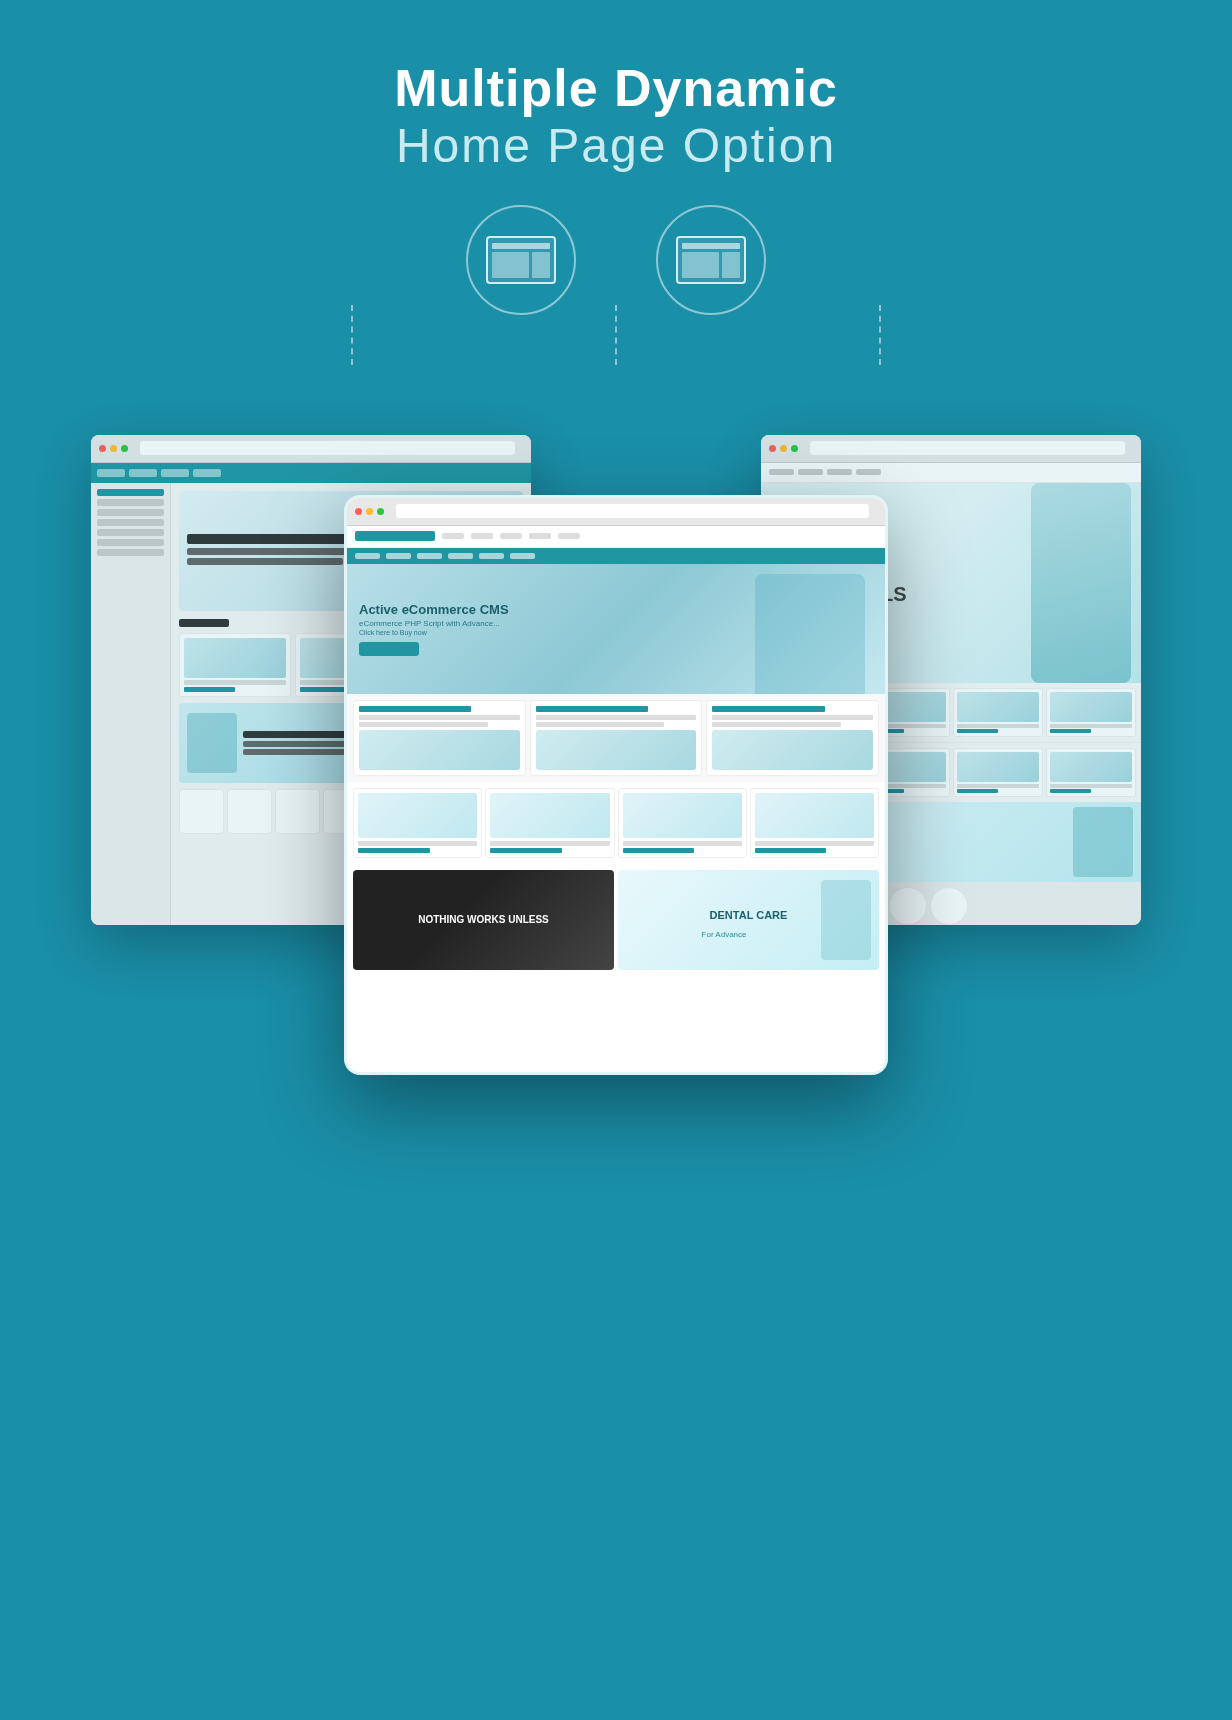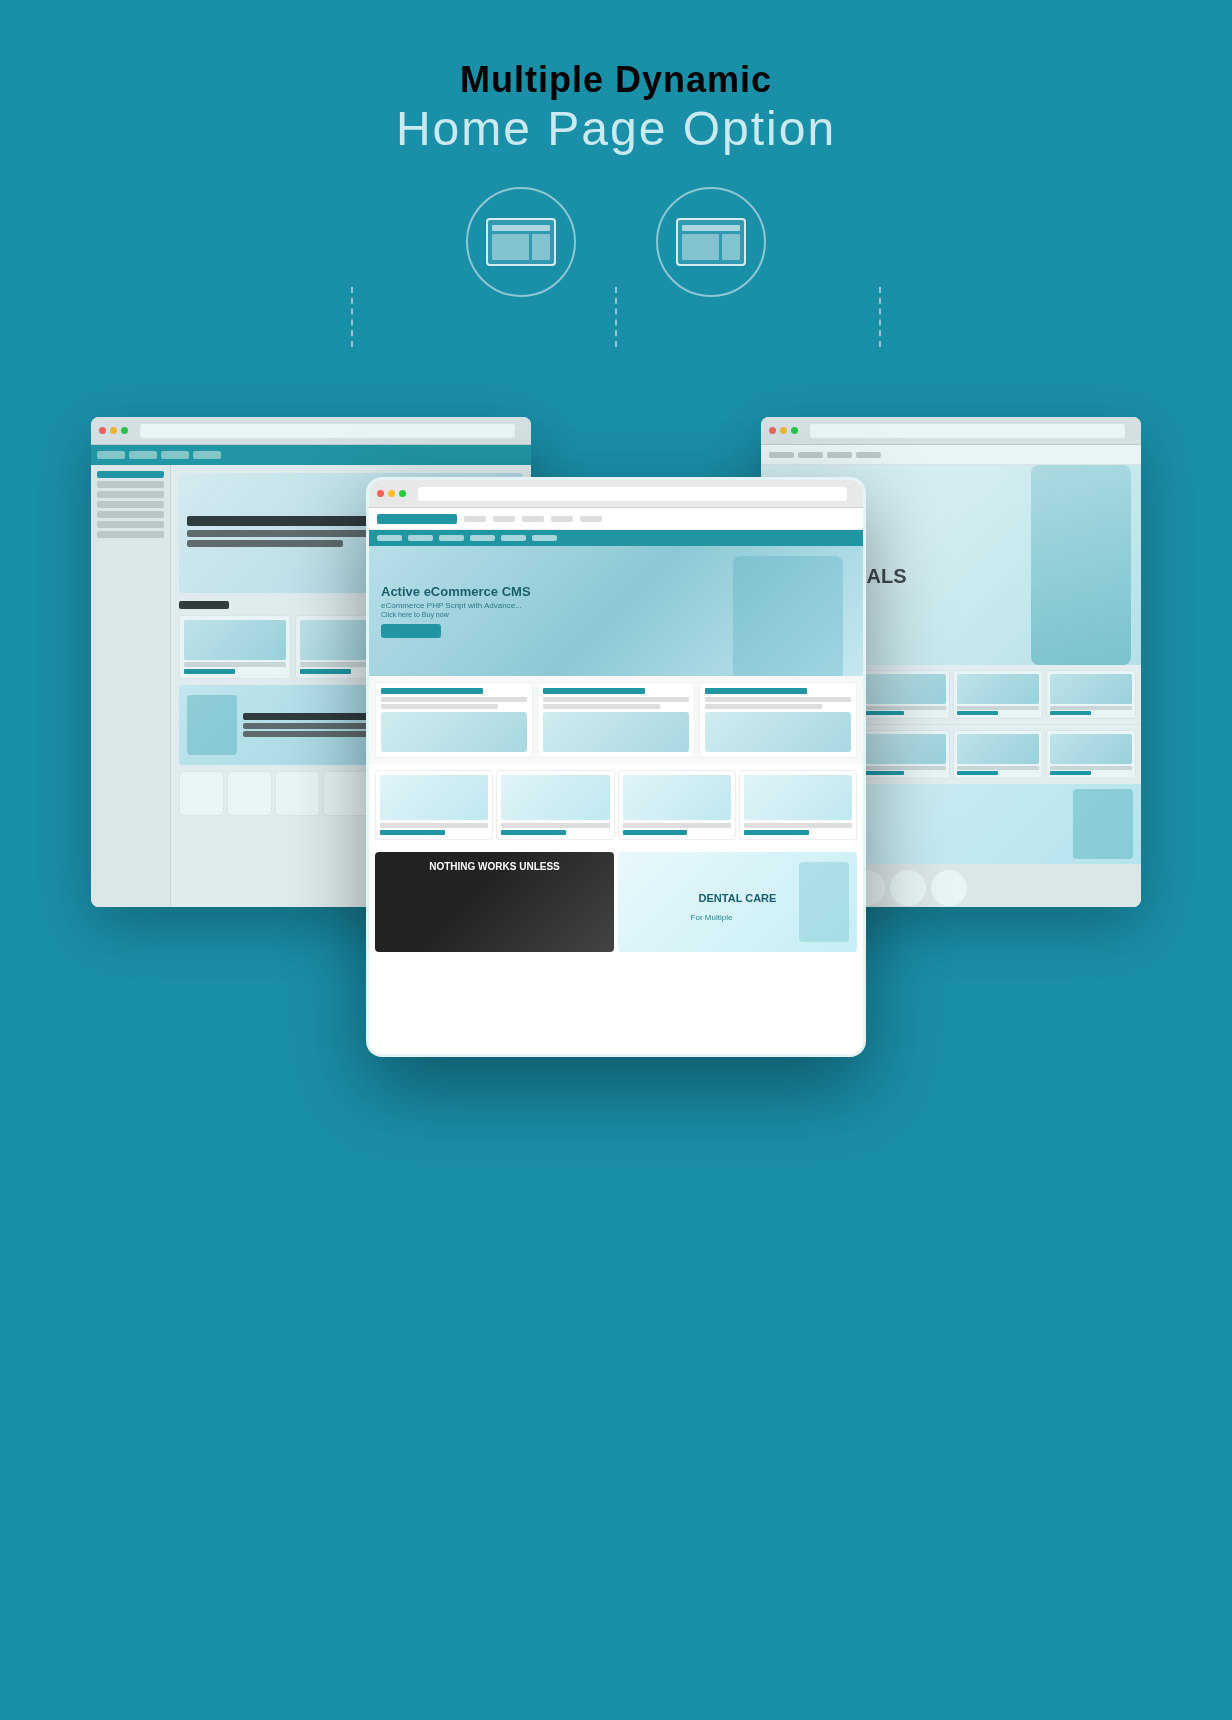--- a/index.html
+++ b/index.html
@@ -24,23 +24,23 @@
       padding: 60px 40px 80px;
     }
 
     
     .title-section {
       text-align: center;
       margin-bottom: 30px;
     }
 
     .title-bold {
-      font-size: 36px;
+      font-size: 52px;
       font-weight: 800;
-      color: #000000;
+      color: #ffffff;
       line-height: 1.1;
       letter-spacing: 1px;
     }
 
     .title-light {
       font-size: 48px;
       font-weight: 300;
       color: #c8eaf0;
       line-height: 1.2;
       letter-spacing: 2px;
@@ -207,21 +207,21 @@
       box-shadow: 0 20px 60px rgba(0,0,0,0.3);
       opacity: 0.9;
     }
 
     
     .screenshot-center {
       position: absolute;
       left: 50%;
       transform: translateX(-50%);
       top: 120px;
-      width: 500px;
+      width: 544px;
       height: 580px;
       background: white;
       border-radius: 16px;
       overflow: hidden;
       box-shadow: 0 30px 80px rgba(0,0,0,0.4);
       z-index: 5;
       border: 3px solid rgba(200,234,240,0.5);
     }
 
     
@@ -603,20 +603,21 @@
     .ss-banner {
       height: 100px;
       border-radius: 4px;
       overflow: hidden;
       position: relative;
     }
 
     .ss-banner.dark {
       background: linear-gradient(135deg, #222 40%, #444);
       display: flex;
+      align-items: center;
       justify-content: center;
     }
 
     .ss-banner.light {
       background: linear-gradient(135deg, #e8f8fb, #c5eef5);
       display: flex;
       align-items: center;
       justify-content: center;
     }
 
@@ -909,21 +910,21 @@
           <div class="ss-center-product-price"></div>
         </div>
       </div>
       <div class="ss-center-banners">
         <div class="ss-banner dark">
           <div class="ss-banner-text">NOTHING WORKS UNLESS</div>
         </div>
         <div class="ss-banner light">
           <div style="padding:8px; z-index:2;">
             <div class="ss-banner-text dark-blue">DENTAL CARE</div>
-            <div style="font-size:8px; color:#2a8a9a; font-weight:400;">For Multiple</div>
+            <div style="font-size:8px; color:#2a8a9a; font-weight:400;">For Advance</div>
           </div>
           <div style="position:absolute; right:8px; width:50px; height:80px; background:rgba(33,150,163,0.2); border-radius:4px;"></div>
         </div>
       </div>
     </div>
 
   </div>
 
   <div class="bottom-spacer"></div>
 

